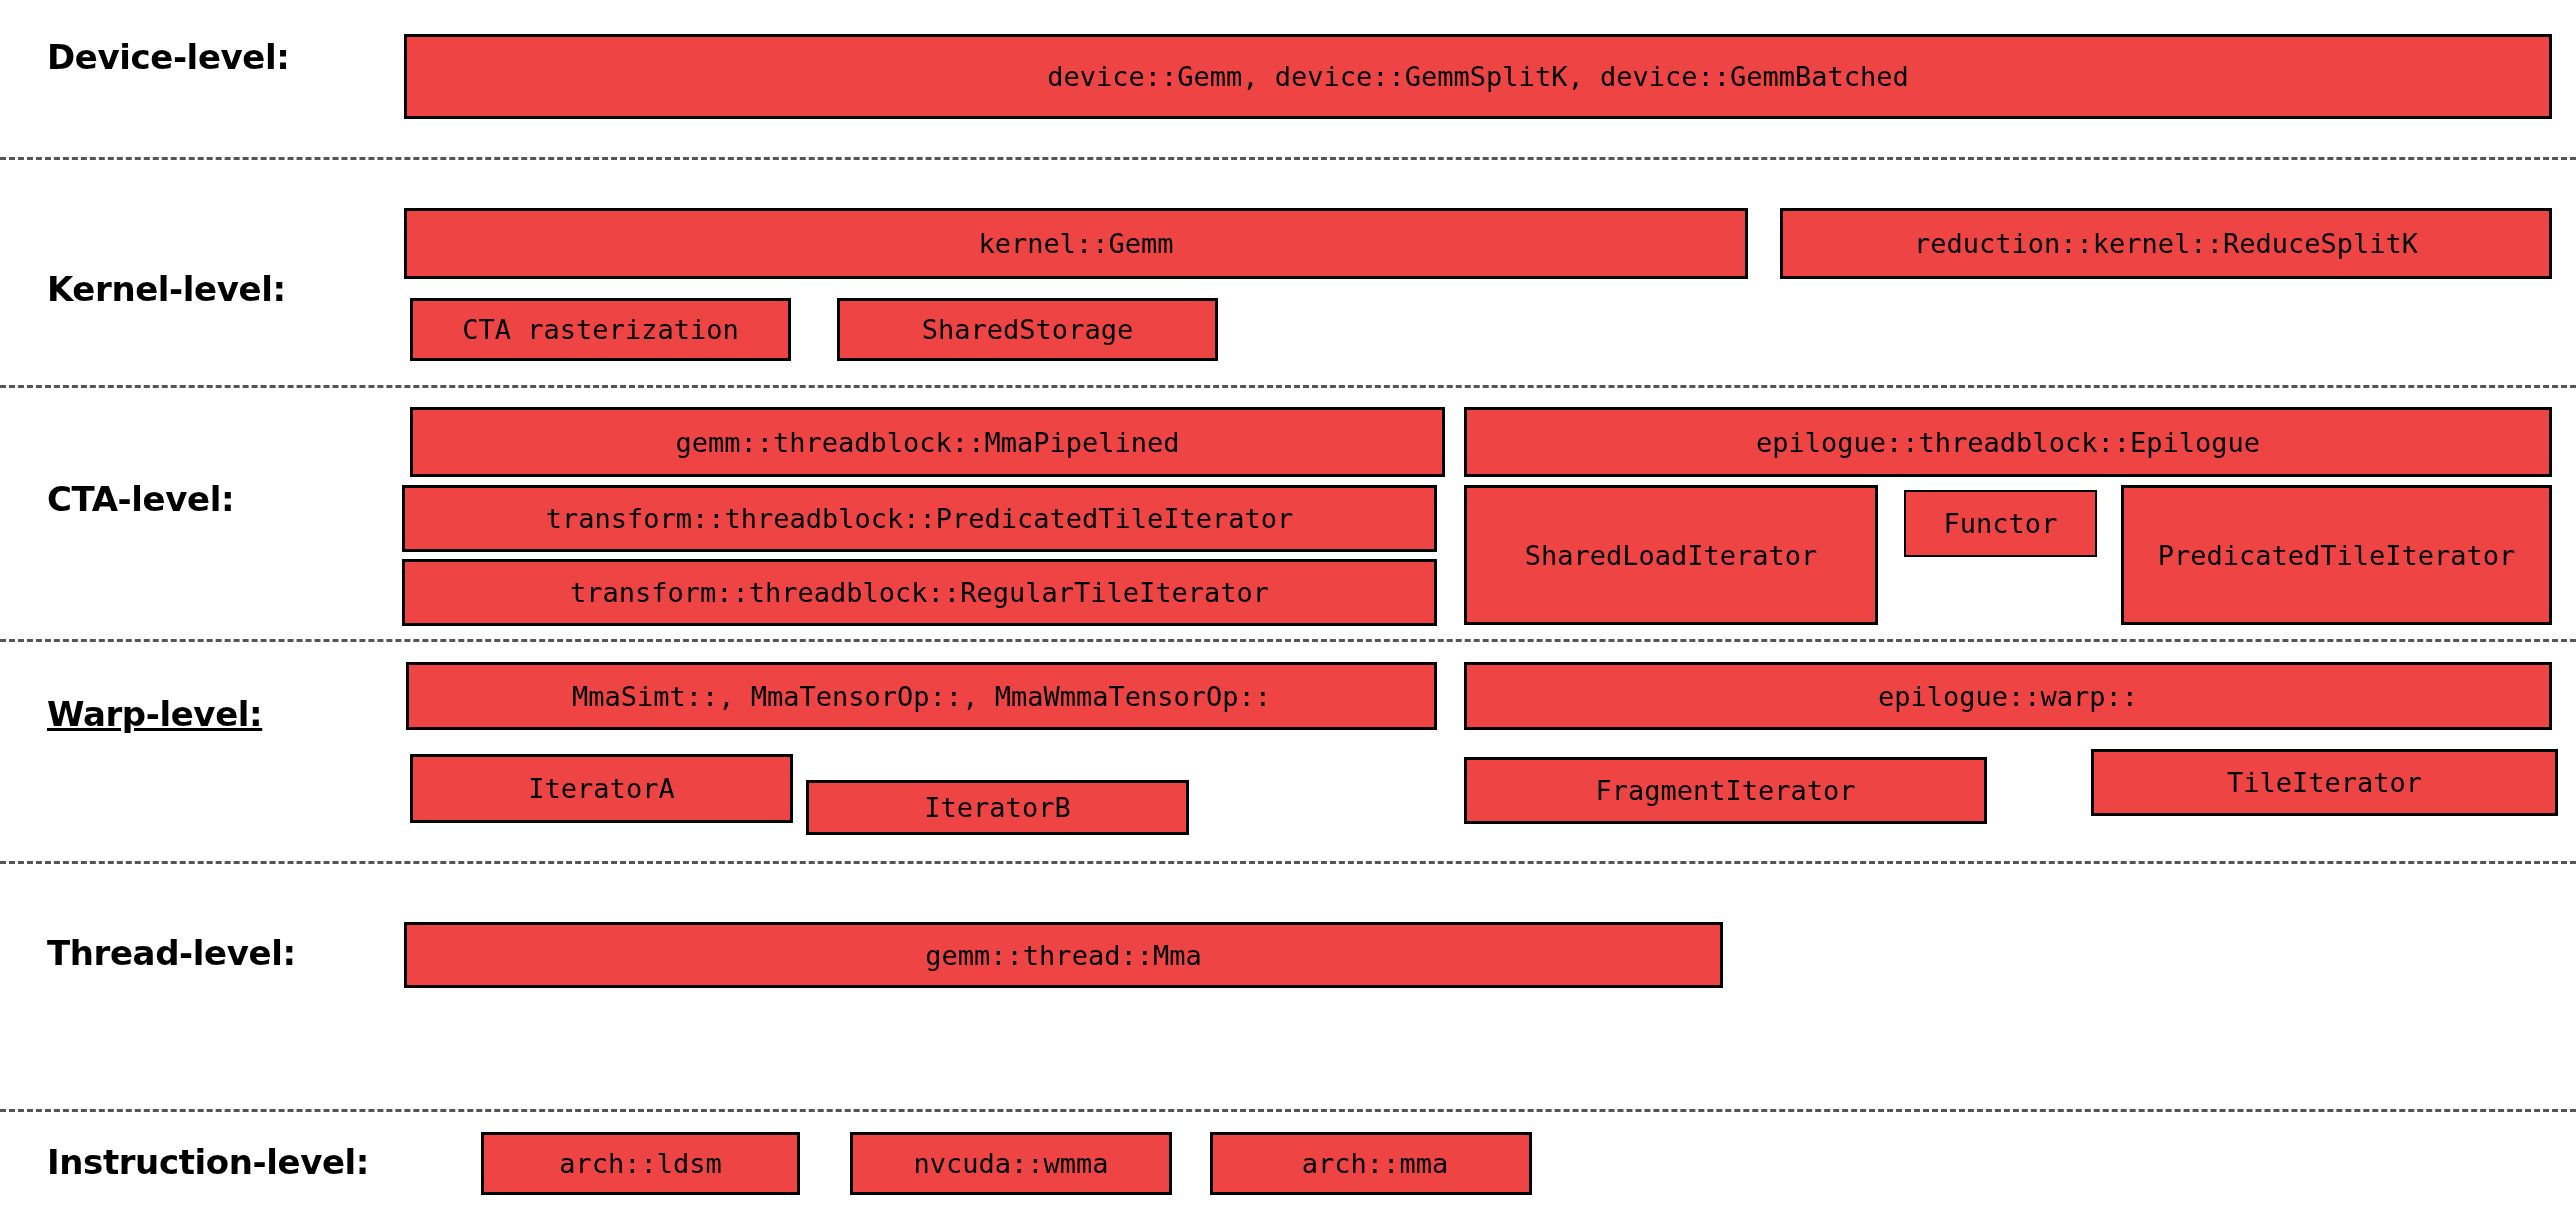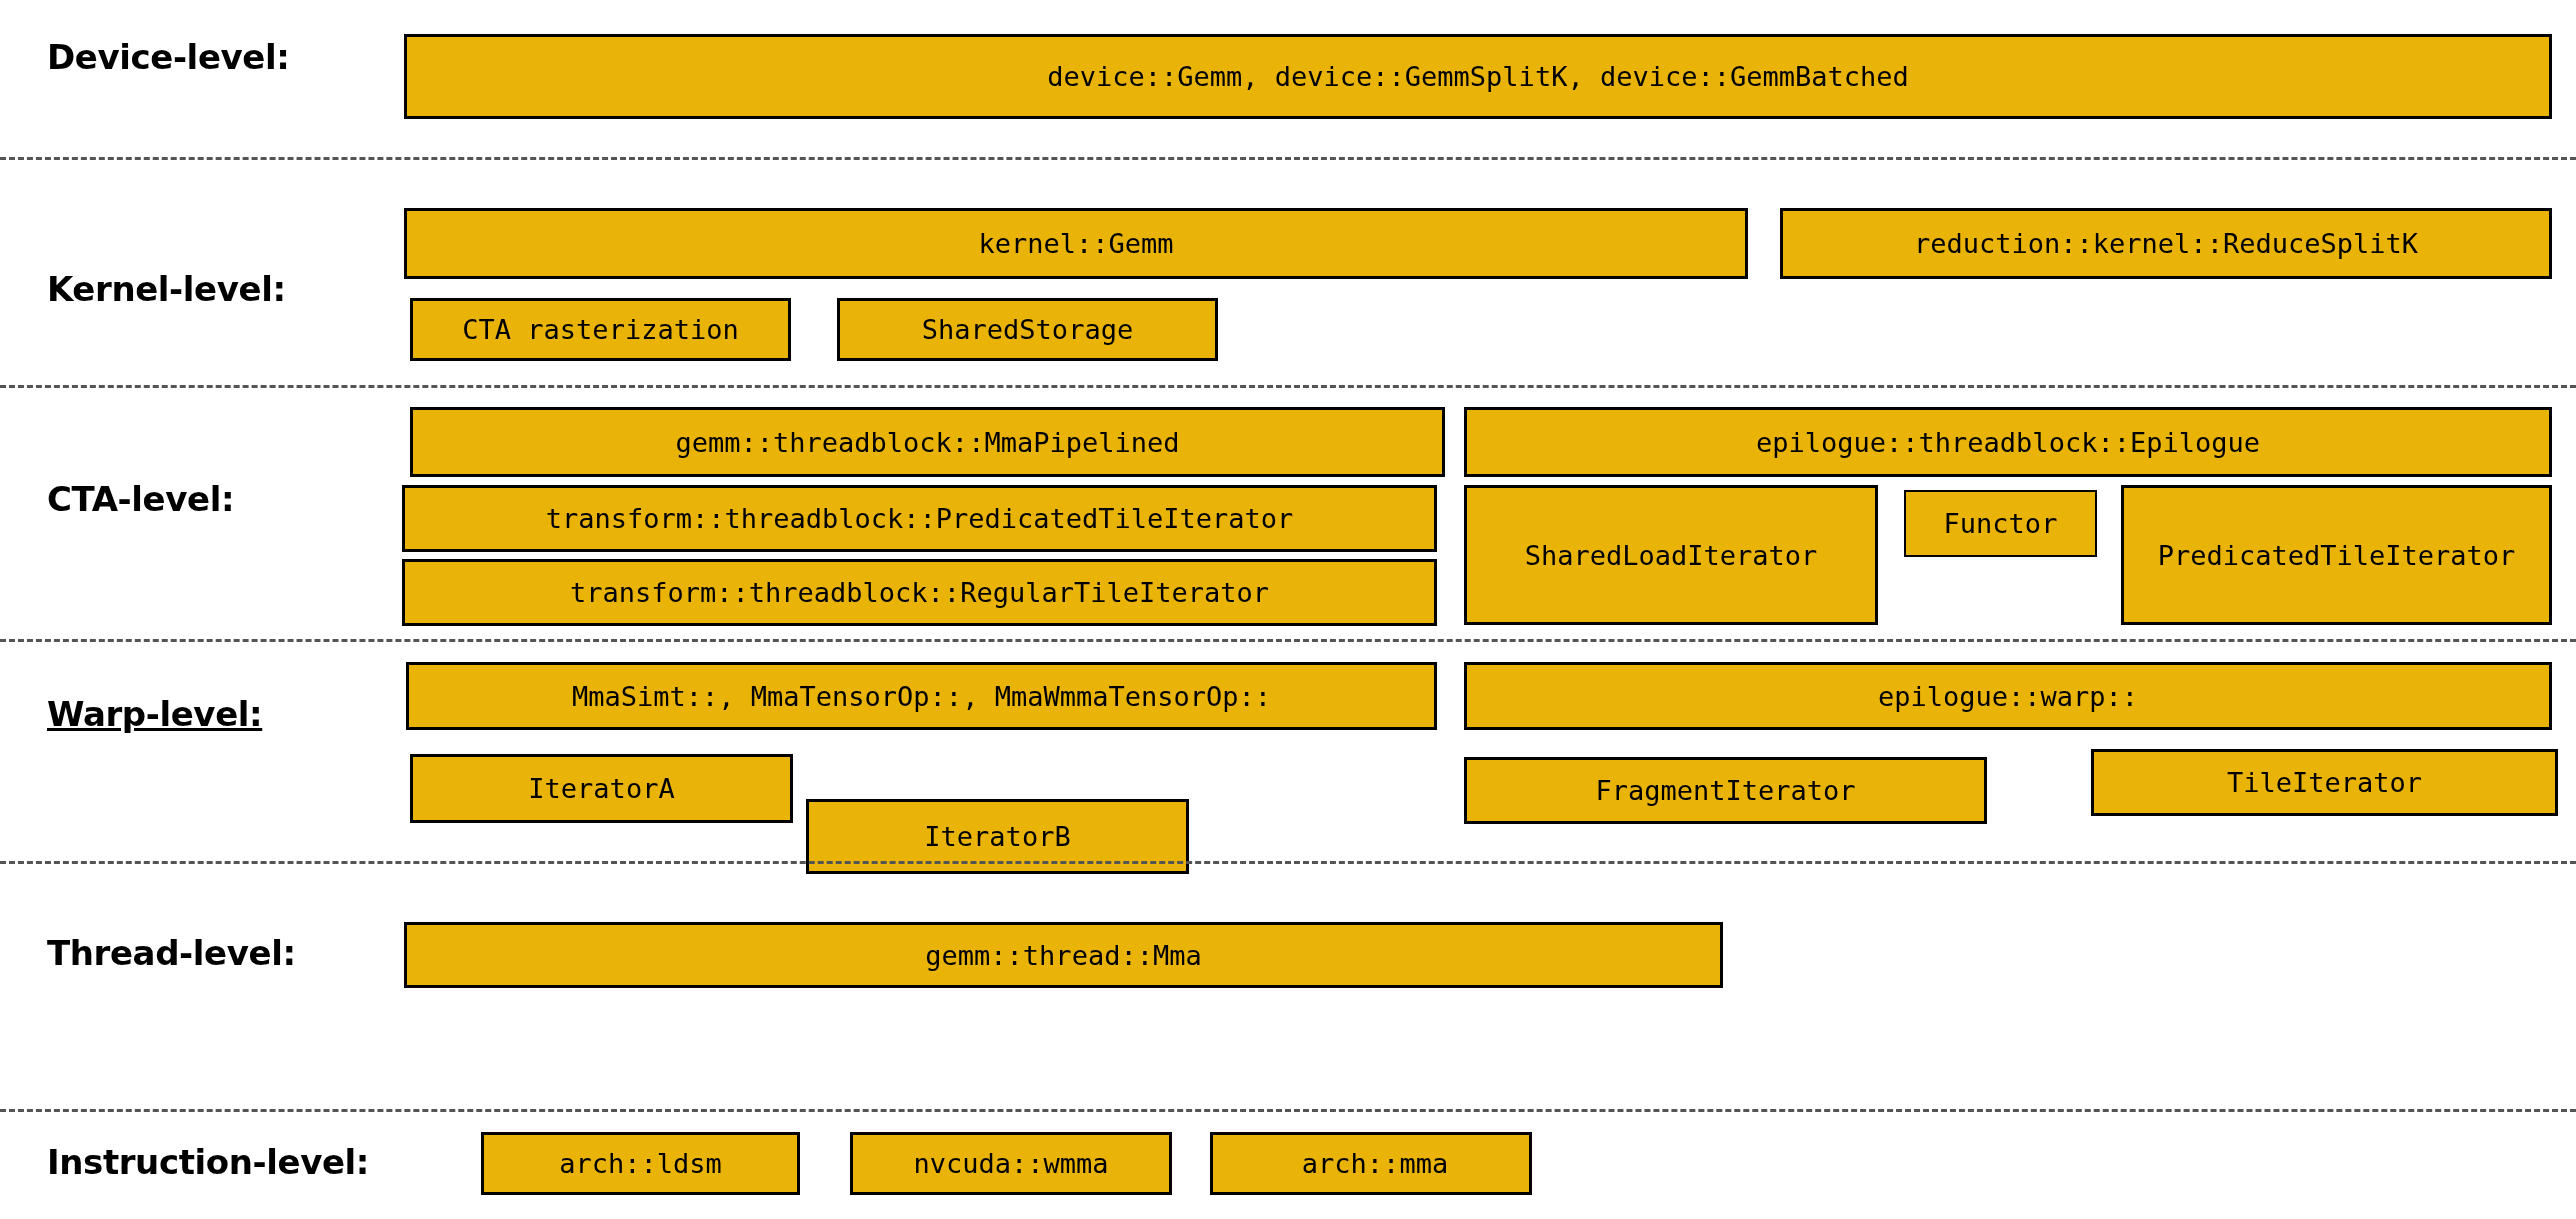--- a/index.html
+++ b/index.html
@@ -29,21 +29,21 @@
     font-size: 34px;
     color: #000000;
     letter-spacing: -0.4px;
     white-space: nowrap;
     line-height: 1;
   }
   .box {
     position: absolute;
     box-sizing: border-box;
     border: 3.1px solid #000000;
-    background: #eab308;
+    background: #ef4444;
     display: flex;
     align-items: center;
     justify-content: center;
   }
   .box > .box-label {
     font-family: "DejaVu Sans Mono", monospace;
     font-size: 27px;
     color: #000000;
     white-space: nowrap;
     line-height: 1;
@@ -124,21 +124,21 @@
   </div>
 
   <div class="box" style="left:1464px; top:662px; width:1088px; height:68px;">
     <span class="box-label">epilogue::warp::</span>
   </div>
 
   <div class="box" style="left:410px; top:754px; width:383px; height:69px;">
     <span class="box-label">IteratorA</span>
   </div>
 
-  <div class="box" style="left:806px; top:799px; width:383px; height:75px;">
+  <div class="box" style="left:806px; top:780px; width:383px; height:55px;">
     <span class="box-label">IteratorB</span>
   </div>
 
   <div class="box" style="left:1464px; top:757px; width:523px; height:67px;">
     <span class="box-label">FragmentIterator</span>
   </div>
 
   <div class="box" style="left:2091px; top:749px; width:467px; height:67px;">
     <span class="box-label">TileIterator</span>
   </div>

